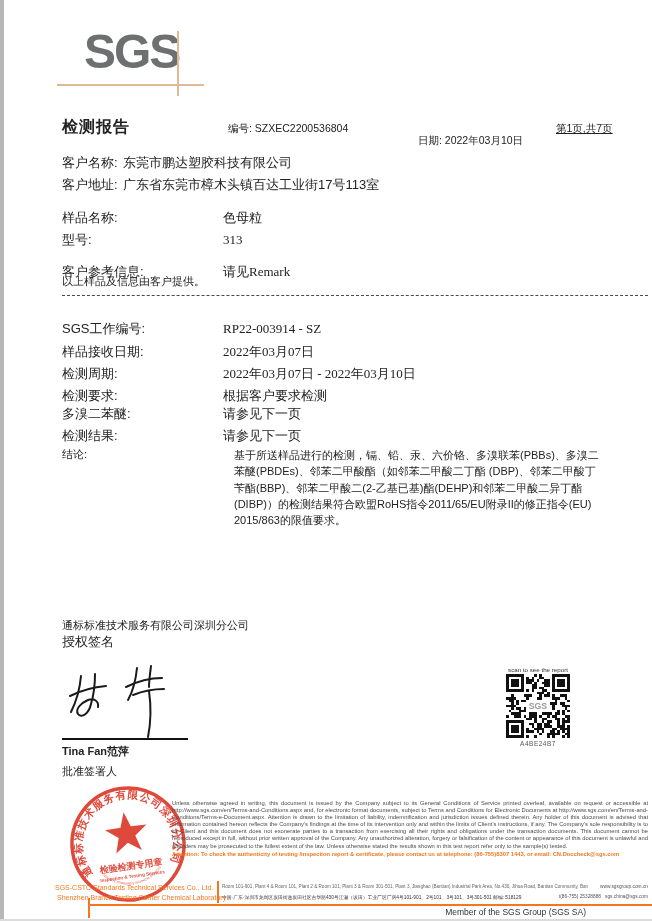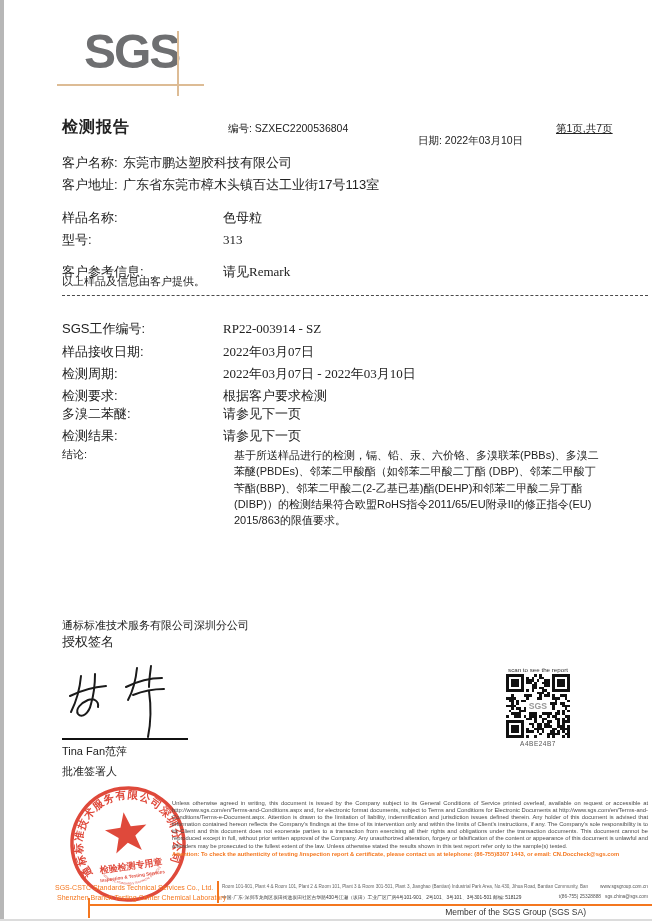--- a/index.html
+++ b/index.html
@@ -41,21 +41,21 @@
   .dashed{left:62px;top:295px;width:586px;border-top:1.5px dashed #4a4a4a;}
 
   .conclusion-wrap{left:62px;top:447px;width:560px;font-size:11px;}
   .conclusion-text{position:absolute;left:152px;top:0;width:370px;line-height:16.3px;white-space:normal;margin-left:20px;}
 
   
   .issuer{left:62px;top:618px;font-size:11px;}
   .auth{left:62px;top:633px;font-size:13px;}
   .sig-svg{left:60px;top:660px;}
   .sig-line{left:62px;top:738px;width:126px;height:2px;background:#111;}
-  .signer{left:62px;top:744px;font-size:11px;font-weight:400;}
+  .signer{left:62px;top:744px;font-size:11px;font-weight:700;}
   .signer-role{left:62px;top:764px;font-size:11px;}
 
   
   .qr-caption{left:500px;top:666px;width:76px;text-align:center;font-size:6.2px;color:#333;}
   .qr-box{left:506px;top:674px;width:64px;height:64px;}
   .qr-id{left:500px;top:740px;width:76px;text-align:center;font-size:6.5px;color:#555;letter-spacing:.5px;}
 
   
   .stamp{left:68px;top:784px;width:120px;height:120px;transform:rotate(-8deg);opacity:.92;}
 

